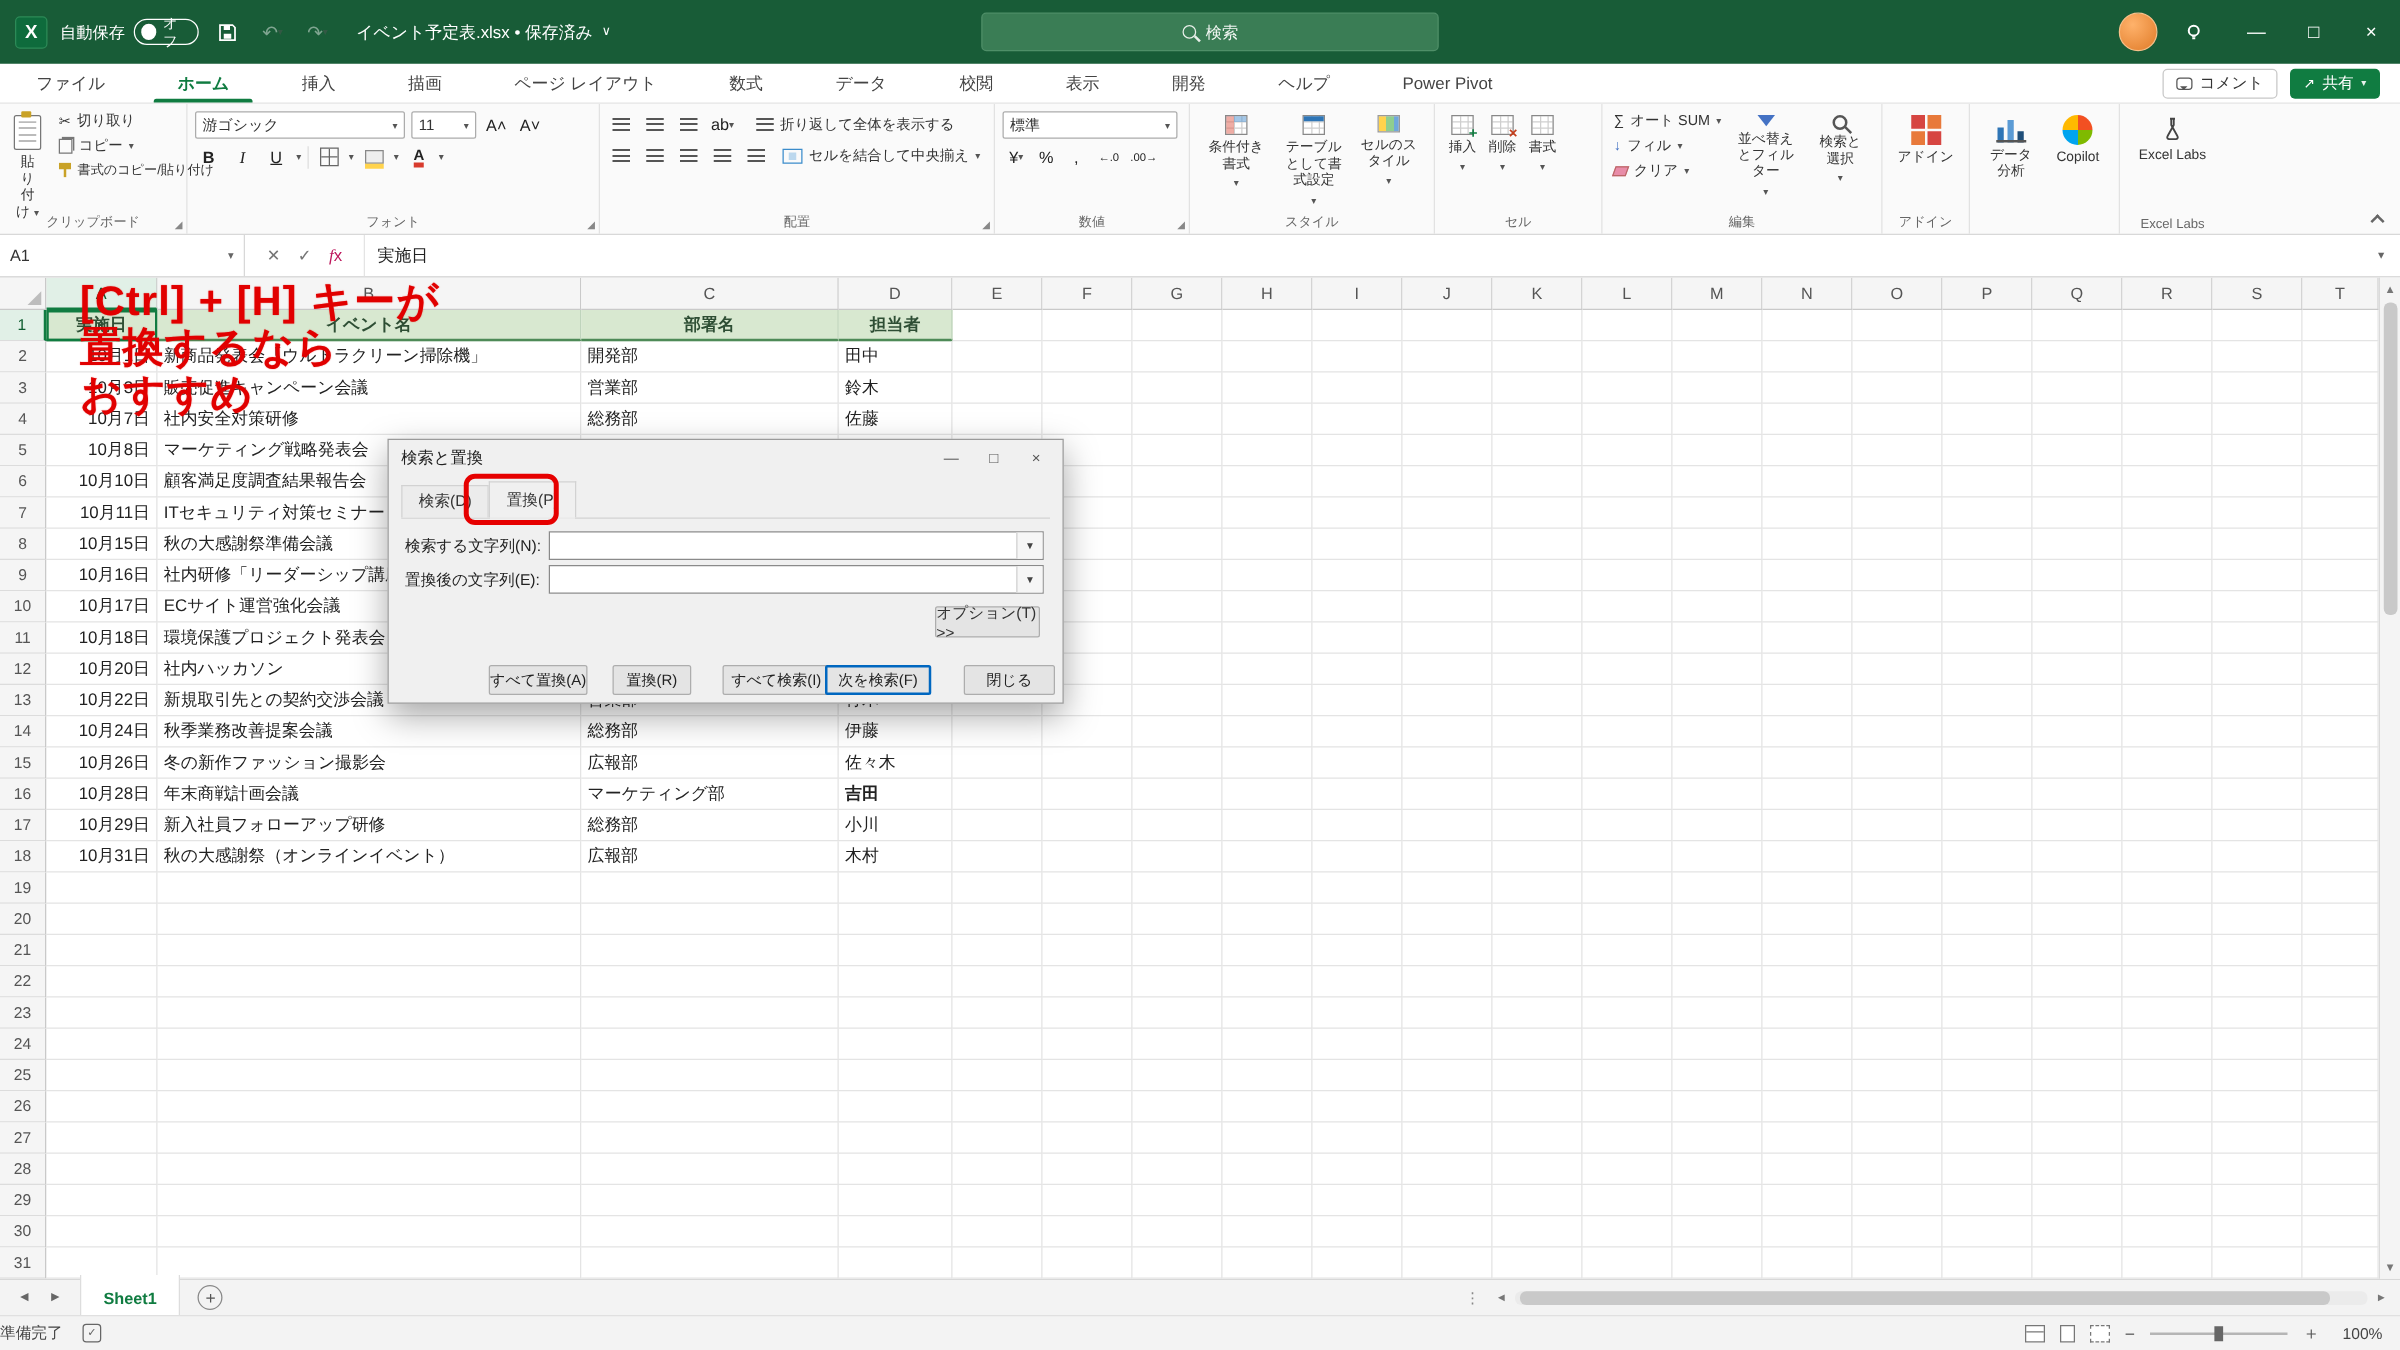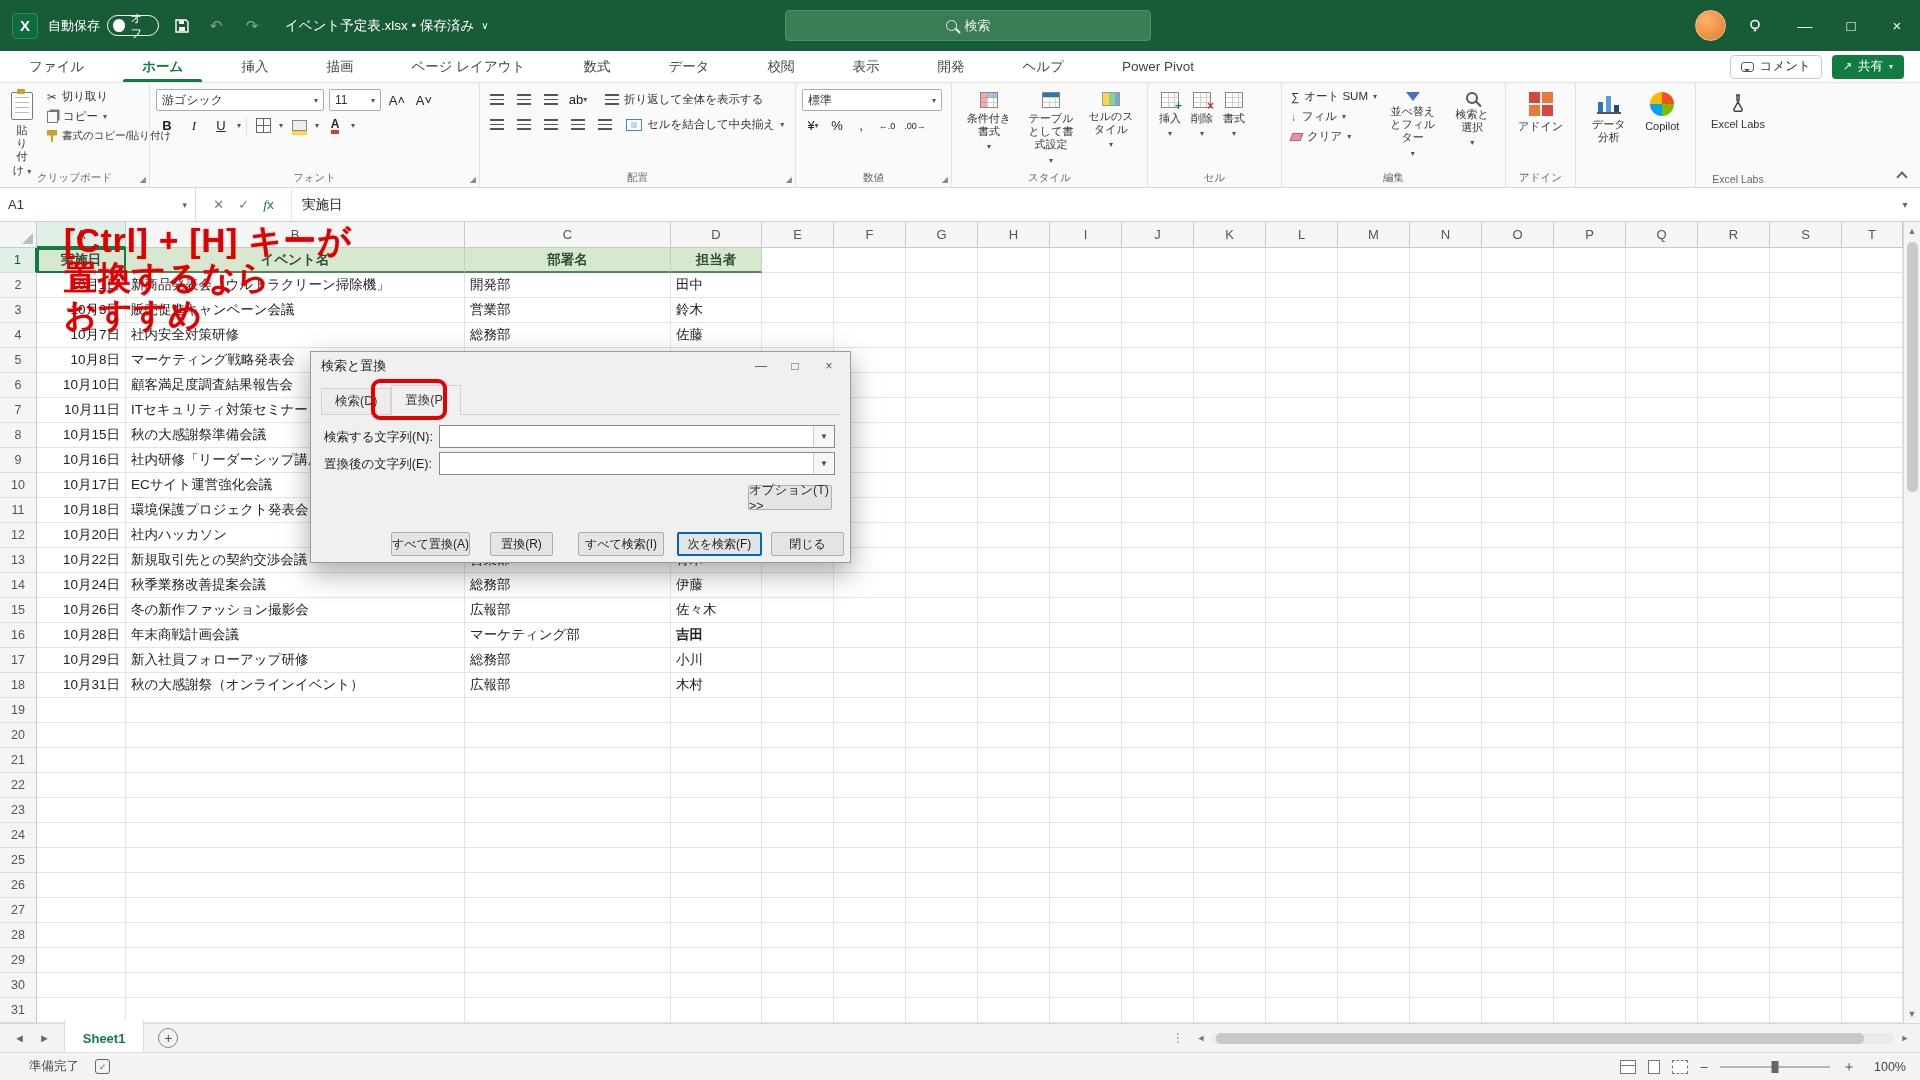--- a/index.html
+++ b/index.html
@@ -78,21 +78,21 @@
   .funnel { width:0; height:0; border-left:7px solid transparent; border-right:7px solid transparent; border-top:9px solid #4472C4; position:relative; }
   .mag-dark { width:12px; height:12px; border:2px solid #555; border-radius:50%; position:relative; }
   .mag-dark::after { content:""; position:absolute; width:7px; height:2px; background:#555; transform:rotate(45deg); right:-6px; bottom:-3px; }
   .chev-up { position:absolute; right:14px; bottom:6px; width:8px; height:8px; border-left:2px solid #666; border-top:2px solid #666; transform:rotate(45deg); }
 
   
   .fbar { position:absolute; left:0; top:188px; width:1920px; height:34px; background:#fff; border-bottom:1px solid #D0D0D0; display:flex; align-items:stretch; z-index:20; }
   .namebox { width:196px; border-right:1px solid #D8D8D8; display:flex; align-items:center; padding:0 8px; font-size:13px; gap:6px; }
   .namebox .nb-arr { margin-left:auto; color:#666; font-size:9px; }
   .fx-zone { width:96px; border-right:1px solid #E4E4E4; display:flex; align-items:center; justify-content:center; gap:14px; color:#777; font-size:13px; }
-  .fx { font-size:13.5px; color:#0f766e; }
+  .fx { font-size:13.5px; color:#be185d; }
   .fx i { font-family:"Liberation Serif","DejaVu Serif",serif; font-style:italic; }
   .finput { flex:1; display:flex; align-items:center; padding:0 10px; font-size:13.5px; color:#222; }
   .fbar-chev { width:30px; display:flex; align-items:center; justify-content:center; color:#666; font-size:10px; }
 
   
   .grid { position:absolute; left:0; top:222px; width:1903px; height:801px; overflow:hidden; background:#fff; z-index:5; }
   .col-hdr-row { display:flex; height:26px; }
   .corner { width:37px; background:#F5F5F5; border-right:1px solid #C9C9C9; border-bottom:1px solid #C9C9C9; position:relative; }
   .corner::after { content:""; position:absolute; right:3px; bottom:3px; border-style:solid; border-width:0 0 11px 11px; border-color:transparent transparent #BDBDBD transparent; }
   .col-hdr { background:#F5F5F5; border-right:1px solid #C9C9C9; border-bottom:1px solid #C9C9C9; display:flex; align-items:center; justify-content:center; font-size:13px; color:#555; }
@@ -117,21 +117,21 @@
   .sheet-tab::after { content:""; position:absolute; left:0; right:0; bottom:0; height:2px; background:#107C41; }
   .add-sheet { width:20px; height:20px; border-radius:50%; border:1px solid #888; color:#555; display:flex; align-items:center; justify-content:center; font-size:14px; margin-left:14px; }
   .hscroll { position:absolute; right:8px; top:4px; width:740px; height:20px; display:flex; align-items:center; gap:4px; }
   .hs-arr { color:#777; font-size:9px; width:14px; text-align:center; }
   .hs-track { flex:1; height:11px; background:#EBEBEB; border-radius:5px; position:relative; }
   .hs-thumb { position:absolute; left:4px; right:30px; top:0; height:11px; background:#C9C9C9; border-radius:5px; }
   .dots { color:#888; font-size:12px; margin-right:6px; }
 
   
   .statusbar { position:absolute; left:0; top:1052px; width:1920px; height:28px; background:#F3F3F3; border-top:1px solid #E0E0E0; display:flex; align-items:center; font-size:12.5px; color:#444; z-index:20; }
-  .sb-left { display:flex; align-items:center; gap:16px; padding-left:12px;margin-left:17px; }
+  .sb-left { display:flex; align-items:center; gap:16px; padding-left:0; }
   .sb-icon { width:15px; height:15px; border:1.4px solid #666; border-radius:3px; display:flex; align-items:center; justify-content:center; font-size:9px; color:#666; }
   .sb-right { margin-left:auto; display:flex; align-items:center; gap:12px; padding-right:14px; }
   .view-i { width:16px; height:14px; border:1px solid #777; background:#fff; }
   .view-i.normal { background:linear-gradient(#777,#777) 0 4px/100% 1px no-repeat,#fff; }
   .view-i.layout { width:12px; }
   .view-i.preview { border-style:dashed; }
   .zoom-track { width:110px; height:2px; background:#B5B5B5; position:relative; }
   .zoom-thumb { position:absolute; left:50%; top:-5px; width:7px; height:12px; background:#666; transform:translateX(-50%); }
   .zoom-sign { font-size:14px; color:#555; }
   .zoom-label { min-width:38px; text-align:right; }
@@ -1289,21 +1289,21 @@
     <div class="dlg-label" style="top:104px;">置換後の文字列(E):</div>
     <div class="dlg-combo" style="top:100px;">
       <span></span>
       <span class="box-arr">▼</span>
     </div>
     <div class="dlg-options">オプション(T) &gt;&gt;</div>
     <div class="dlg-btnrow">
         <div class="dlg-btn" style="left: 80px; width: 79px;">すべて置換(A)</div>
         <div class="dlg-btn" style="left: 179px; width: 63px;">置換(R)</div>
         <div class="dlg-btn" style="left: 267px; width: 86px;">すべて検索(I)</div>
-        <div class="dlg-btn primary" style="left: 366px; width: 85px;">次を検索(F)</div>
+        <div class="dlg-btn primary" style="left: 349px; width: 85px;">次を検索(F)</div>
         <div class="dlg-btn" style="left: 460px; width: 73px;">閉じる</div>
       </div>
   </div>
 
   <div class="anno-text">
       <div>[Ctrl] + [H] キーが</div>
       <div>置換するなら</div>
       <div>おすすめ</div>
     </div>
   <div class="anno-rect"></div>

